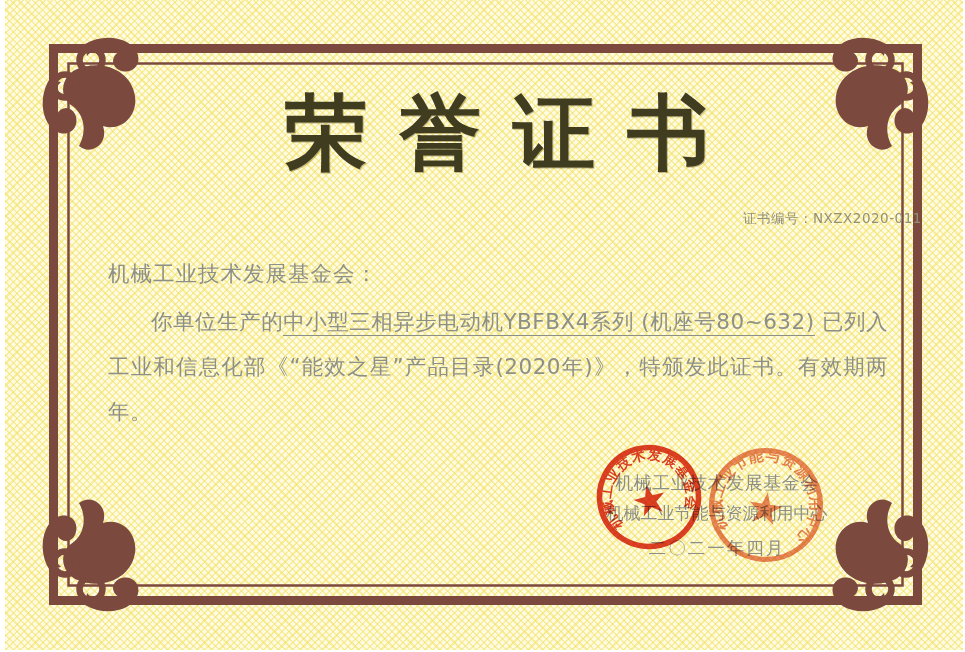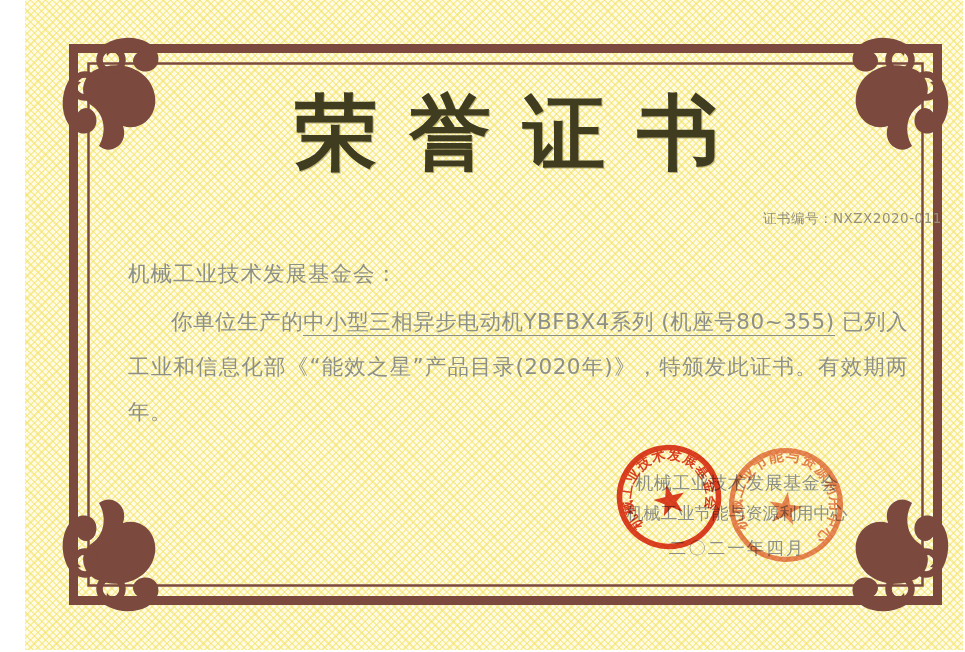--- a/index.html
+++ b/index.html
@@ -7,21 +7,20 @@
     width:965px;height:652px;position:relative;overflow:hidden;
     background:#ffffff;
     font-family:"DejaVu Sans","Liberation Sans",sans-serif;
   }
   .paper{
     position:absolute;left:5px;top:0;right:2px;bottom:2px;
     background:
       repeating-linear-gradient(45deg, rgba(242,226,100,.55) 0 1.6px, rgba(0,0,0,0) 1.6px 5.2px),
       repeating-linear-gradient(-45deg, rgba(242,226,100,.55) 0 1.6px, rgba(0,0,0,0) 1.6px 5.2px),
       #fffbe2;
-    margin-left: 20px;
   }
   .frame{position:absolute;left:0;top:0;}
   .title{
     position:absolute;top:82px;left:0;width:100%;
     text-align:center;padding-left:58px;box-sizing:border-box;
     font-family:"DejaVu Serif","Liberation Serif",serif;
     font-weight:700;font-size:82px;line-height:100px;
     letter-spacing:32px;color:#3f3c20;
     text-shadow:1px 1px 0 rgba(120,105,40,.45);
   }
@@ -72,21 +71,21 @@
     <use href="#corner-orn" transform="translate(0,649) scale(1,-1)"></use>
     <use href="#corner-orn" transform="translate(961,649) scale(-1,-1)"></use>
   </svg>
 
   <div class="title">荣誉证书</div>
 
   <div class="cert-no"><span>证书编号：</span><span>NXZX2020-011</span></div>
 
   <div class="recipient">机械工业技术发展基金会：</div>
 
-  <p class="para"><span>你单位生产的</span><span class="u">中小型三相异步电动机YBFBX4系列 (机座号80~355)</span><span> 已列入工业和信息化部《“能效之星”产品目录(2020年)》，特颁发此证书。有效期两年。</span></p>
+  <p class="para"><span>你单位生产的</span><span class="u">中小型三相异步电动机YBFBX4系列 (机座号80~632)</span><span> 已列入工业和信息化部《“能效之星”产品目录(2020年)》，特颁发此证书。有效期两年。</span></p>
 
   <div class="issuer">
     <div class="org1">机械工业技术发展基金会</div>
     <div class="org2">机械工业节能与资源利用中心</div>
     <div class="date">二〇二一年四月</div>
   </div>
 
   <svg class="seal seal1" width="106" height="106" viewBox="0 0 104 104">
     <defs>
         <path id="sealArc1" d="M25.8,78.2 A37,37 0 1 1 78.2,78.2" fill="none"></path>

